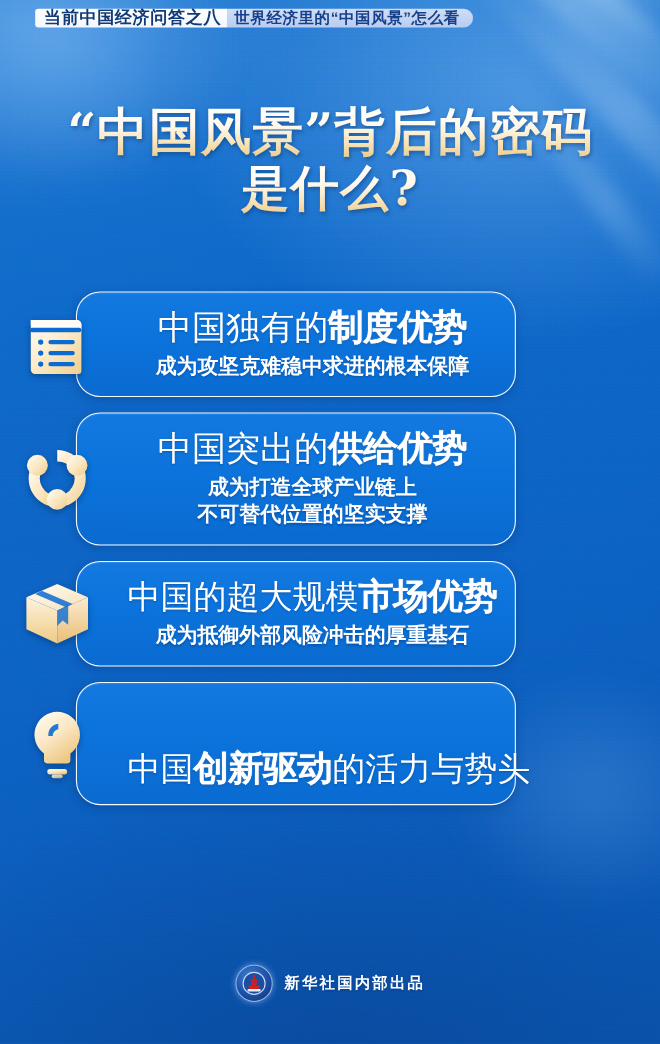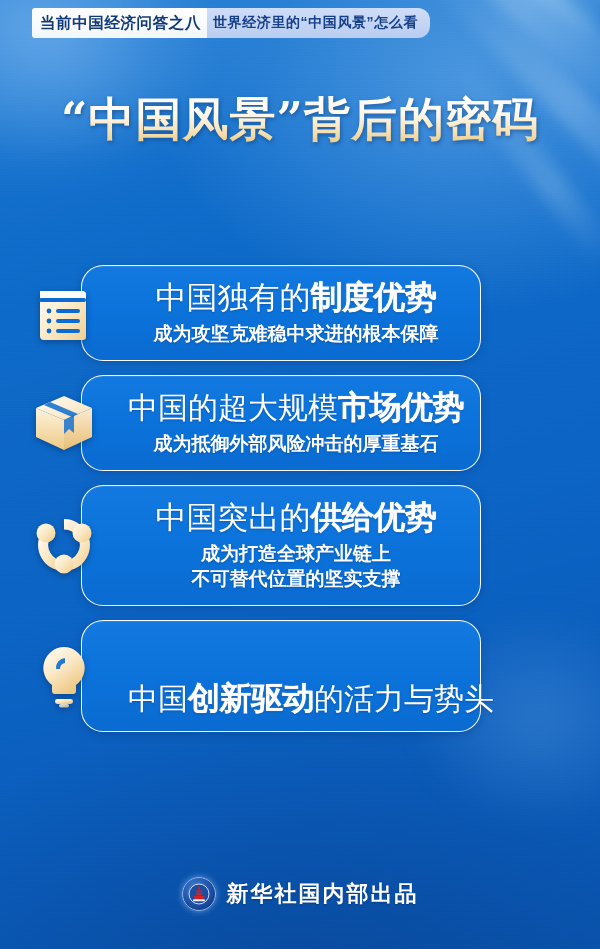--- a/index.html
+++ b/index.html
@@ -29,21 +29,21 @@
   
   .ray{position:absolute;pointer-events:none;filter:blur(7px);transform-origin:top right;}
   .ray1{right:-40px;top:-30px;width:330px;height:86px;background:linear-gradient(90deg,rgba(220,240,255,0) 0%,rgba(225,242,255,.40) 55%,rgba(230,245,255,.05) 100%);transform:rotate(38deg);}
   .ray2{right:-70px;top:90px;width:420px;height:52px;background:linear-gradient(90deg,rgba(200,232,255,0) 0%,rgba(215,240,255,.33) 60%,rgba(225,245,255,0) 100%);transform:rotate(42deg);}
   .ray3{right:-90px;top:200px;width:360px;height:38px;background:linear-gradient(90deg,rgba(200,232,255,0) 0%,rgba(215,238,255,.26) 58%,rgba(225,245,255,0) 100%);transform:rotate(46deg);}
   .ray4{right:-20px;top:250px;width:230px;height:28px;background:linear-gradient(90deg,rgba(200,232,255,0) 0%,rgba(215,238,255,.20) 60%,rgba(225,245,255,0) 100%);transform:rotate(52deg);}
   .glow-tl{position:absolute;left:-120px;top:-90px;width:340px;height:260px;border-radius:50%;background:radial-gradient(closest-side,rgba(175,215,255,.35),rgba(175,215,255,0));filter:blur(12px);pointer-events:none;}
   .glow-br{position:absolute;right:-70px;bottom:120px;width:260px;height:220px;border-radius:50%;background:radial-gradient(closest-side,rgba(150,200,255,.22),rgba(150,200,255,0));filter:blur(14px);pointer-events:none;}
 
   
-  .banner{position:absolute;left:32px;top:8px;display:flex;align-items:stretch;height:30px;z-index:6;}
+  .banner{position:absolute;left:32px;top:8px;display:flex;align-items:stretch;height:17px;z-index:6;}
   .banner-left{
     background:linear-gradient(180deg,#ffffff 0%,#f2f7fd 100%);
     color:#123a78;font-weight:bold;font-size:15.5px;letter-spacing:.6px;
     display:flex;align-items:center;padding:0 6px 0 8px;
     border-radius:3px 0 0 3px;
     font-family:"Liberation Sans","DejaVu Sans",sans-serif;
   }
   .banner-right{
     background:linear-gradient(180deg,#cfddf7 0%,#b9cdf0 100%);
     color:#17408a;font-weight:bold;font-size:14px;letter-spacing:.6px;
@@ -60,21 +60,21 @@
     font-size:46px;line-height:1.18;letter-spacing:1px;
     background:linear-gradient(180deg,#ffffff 0%,#fffaf0 38%,#f7e2b6 72%,#e9c784 100%);
     -webkit-background-clip:text;background-clip:text;
     color:transparent;-webkit-text-fill-color:transparent;
     filter:drop-shadow(1px 2px 2px rgba(4,40,96,.45));
     white-space:nowrap;
   }
   .title-line.l2{font-size:44px;}
 
   
-  .cards{position:absolute;left:12px;top:265px;width:483px;z-index:5;}
+  .cards{position:absolute;left:0;top:265px;width:483px;z-index:5;}
   .card-row{position:relative;margin-bottom:14px;padding-left:12px;}
   .card{
     margin-left:57px;margin-right:14px;
     background:linear-gradient(180deg,#1379e0 0%,#0b73db 45%,#0a6bd1 100%);
     border:1.6px solid rgba(255,255,255,.96);
     border-radius:22px;
     box-shadow:0 2px 8px rgba(4,40,96,.28), inset 0 1px 0 rgba(255,255,255,.10);
     padding:14px 16px 14px 46px;
     text-align:center;
     min-height:86px;
@@ -122,21 +122,21 @@
     display:flex;align-items:center;justify-content:center;gap:11px;z-index:6;
   }
   .xh-logo{width:32px;height:32px;border-radius:50%;
     background:radial-gradient(circle at 38% 32%, #3f7fd0 0%, #1d4fa8 55%, #10306f 100%);
     border:1.4px solid #8fb6e6;
     display:flex;align-items:center;justify-content:center;
     box-shadow:0 0 6px rgba(180,215,255,.55);
   }
   .footer-text{
     font-family:"DejaVu Serif","Liberation Serif",serif;font-weight:bold;
-    font-size:22px;color:#ffffff;letter-spacing:2px;
+    font-size:14px;color:#ffffff;letter-spacing:2px;
     text-shadow:0 1px 2px rgba(3,40,95,.5);
   }
 </style>
 </head>
 <body>
 
 <div class="stage">
 
   <div class="noise"></div>
   <div class="glow-tl"></div>
@@ -146,20 +146,21 @@
   <div class="ray ray3"></div>
   <div class="ray ray4"></div>
 
   <div class="banner">
     <div class="banner-left">当前中国经济问答之八</div>
     <div class="banner-right">世界经济里的“中国风景”怎么看</div>
   </div>
 
   <div class="title-wrap">
     <div class="title-line l1">“中国风景”背后的密码</div>
+    <div class="title-line l2">是什么?</div>
   </div>
 
   <div class="cards">
 
     <div class="card-row">
       <div class="icon-slot">
         <svg width="60" height="64" viewBox="0 0 60 64">
           <defs>
             <linearGradient id="cream1" x1="0" y1="0" x2="1" y2="1">
               <stop offset="0%" stop-color="#fffdf6"></stop>
@@ -183,52 +184,20 @@
       <div class="card k1">
         <div class="c-head"><span>中国独有的</span><span class="hi">制度优势</span><span></span></div>
         <div class="c-sub">
           <div>成为攻坚克难稳中求进的根本保障</div>
         </div>
       </div>
     </div>
 
     <div class="card-row">
       <div class="icon-slot">
-        <svg width="64" height="62" viewBox="0 0 64 62">
-          <defs>
-            <linearGradient id="boxTop" x1="0" y1="0" x2="1" y2="1">
-              <stop offset="0%" stop-color="#fffdf7"></stop>
-                <stop offset="100%" stop-color="#f6e0b4"></stop>
-            </linearGradient>
-            <linearGradient id="boxL" x1="0" y1="0" x2="0" y2="1">
-              <stop offset="0%" stop-color="#fdf3dd"></stop>
-                <stop offset="100%" stop-color="#efcb85"></stop>
-            </linearGradient>
-            <linearGradient id="boxR" x1="0" y1="0" x2="0" y2="1">
-              <stop offset="0%" stop-color="#fbead0"></stop>
-                <stop offset="100%" stop-color="#e8bf75"></stop>
-            </linearGradient>
-          </defs>
-          <path d="M32 4 L60 16 L32 28 L4 16 Z" fill="url(#boxTop)"></path>
-          <path d="M4 16 L32 28 L32 58 L4 45 Z" fill="url(#boxL)"></path>
-          <path d="M60 16 L32 28 L32 58 L60 45 Z" fill="url(#boxR)"></path>
-          <path d="M18 10 L46 22 L40 25 L12 13 Z" fill="#0b6bd2" opacity=".85"></path>
-          <path d="M32 28 L32 42 L37 37 L42 41 L42 23 Z" fill="#0b6bd2" opacity=".8"></path>
-        </svg>
-      </div>
-      <div class="card k3">
-        <div class="c-head"><span>中国的超大规模</span><span class="hi">市场优势</span><span></span></div>
-        <div class="c-sub">
-          <div>成为抵御外部风险冲击的厚重基石</div>
-        </div>
-      </div>
-    </div>
-
-    <div class="card-row">
-      <div class="icon-slot">
         <svg width="62" height="62" viewBox="0 0 62 62">
           <defs>
             <linearGradient id="cream2" x1="0" y1="0" x2="1" y2="1">
               <stop offset="0%" stop-color="#fffdf6"></stop>
                 <stop offset="50%" stop-color="#fbe8c4"></stop>
               <stop offset="100%" stop-color="#efcc89"></stop>
             </linearGradient>
           </defs>
           <path d="M31 5 a26 26 0 0 1 22.5 13 l-9 5 A15.5 15.5 0 0 0 31 15.5 Z" fill="url(#cream2)"></path>
           <path d="M53.5 18 a26 26 0 0 1 -22.5 39 v-10.5 a15.5 15.5 0 0 0 13.5 -23.5 Z" fill="url(#cream2)"></path>
@@ -236,20 +205,52 @@
           <circle cx="13" cy="19" r="9.5" fill="url(#cream2)"></circle>
           <circle cx="49" cy="19" r="9.5" fill="url(#cream2)"></circle>
           <circle cx="31" cy="50" r="9.5" fill="url(#cream2)"></circle>
         </svg>
       </div>
       <div class="card k2">
         <div class="c-head"><span>中国突出的</span><span class="hi">供给优势</span><span></span></div>
         <div class="c-sub">
           <div>成为打造全球产业链上</div>
           <div>不可替代位置的坚实支撑</div>
+        </div>
+      </div>
+    </div>
+
+    <div class="card-row">
+      <div class="icon-slot">
+        <svg width="64" height="62" viewBox="0 0 64 62">
+          <defs>
+            <linearGradient id="boxTop" x1="0" y1="0" x2="1" y2="1">
+              <stop offset="0%" stop-color="#fffdf7"></stop>
+                <stop offset="100%" stop-color="#f6e0b4"></stop>
+            </linearGradient>
+            <linearGradient id="boxL" x1="0" y1="0" x2="0" y2="1">
+              <stop offset="0%" stop-color="#fdf3dd"></stop>
+                <stop offset="100%" stop-color="#efcb85"></stop>
+            </linearGradient>
+            <linearGradient id="boxR" x1="0" y1="0" x2="0" y2="1">
+              <stop offset="0%" stop-color="#fbead0"></stop>
+                <stop offset="100%" stop-color="#e8bf75"></stop>
+            </linearGradient>
+          </defs>
+          <path d="M32 4 L60 16 L32 28 L4 16 Z" fill="url(#boxTop)"></path>
+          <path d="M4 16 L32 28 L32 58 L4 45 Z" fill="url(#boxL)"></path>
+          <path d="M60 16 L32 28 L32 58 L60 45 Z" fill="url(#boxR)"></path>
+          <path d="M18 10 L46 22 L40 25 L12 13 Z" fill="#0b6bd2" opacity=".85"></path>
+          <path d="M32 28 L32 42 L37 37 L42 41 L42 23 Z" fill="#0b6bd2" opacity=".8"></path>
+        </svg>
+      </div>
+      <div class="card k3">
+        <div class="c-head"><span>中国的超大规模</span><span class="hi">市场优势</span><span></span></div>
+        <div class="c-sub">
+          <div>成为抵御外部风险冲击的厚重基石</div>
         </div>
       </div>
     </div>
 
     <div class="card-row">
       <div class="icon-slot">
         <svg width="58" height="68" viewBox="0 0 58 68">
           <defs>
             <linearGradient id="cream4" x1="0" y1="0" x2="0.6" y2="1">
               <stop offset="0%" stop-color="#fffdf6"></stop>

